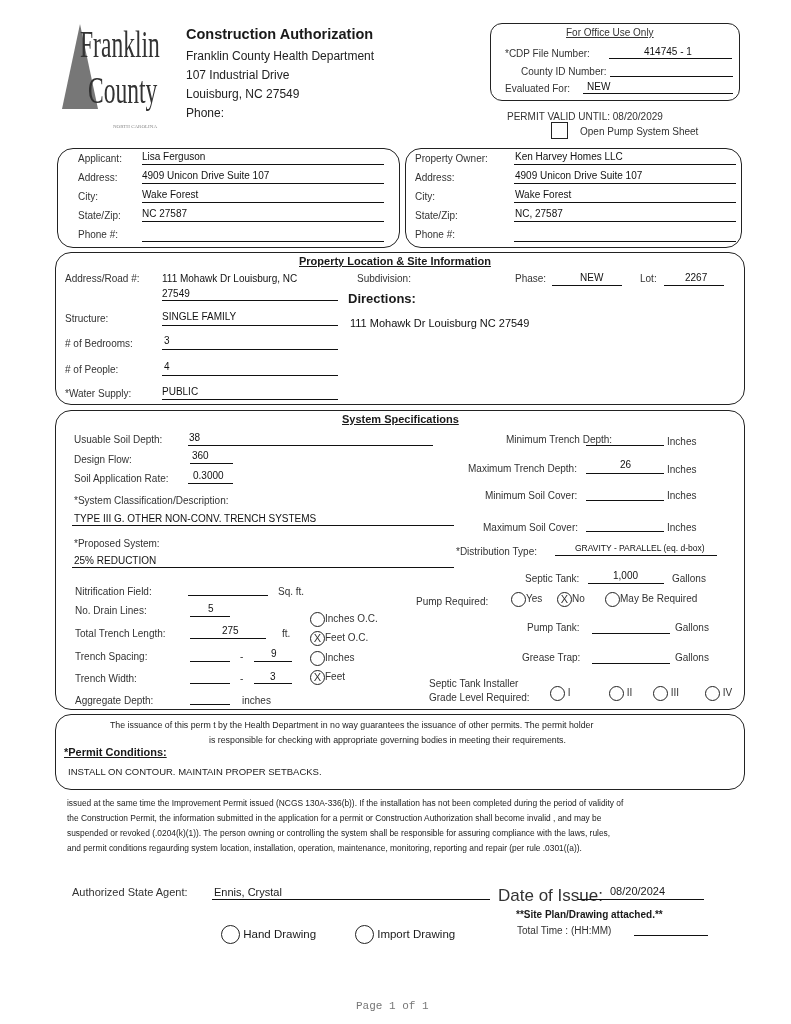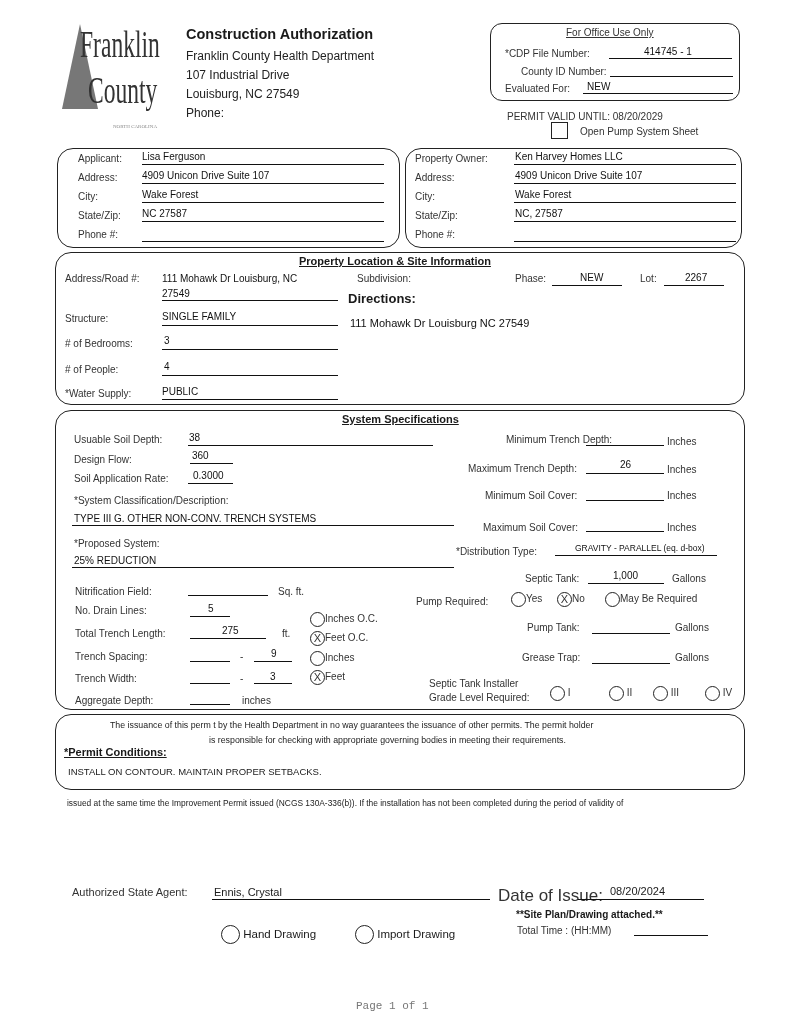--- a/index.html
+++ b/index.html
@@ -197,20 +197,23 @@
 <div class="abs lbl" style="left:705px;top:686px;"><span class="radio"></span> <span>IV</span></div>
 
 <div class="box" style="left:55px;top:714px;width:690px;height:76px;"></div>
 <div class="abs" style="left:110px;top:720px;font-size:8.8px;color:#222;">The issuance of this perm t by the Health Department in no way guarantees the issuance of other permits.  The permit holder</div>
 <div class="abs" style="left:185px;top:735px;font-size:8.8px;color:#222;padding-left:24px;">is responsible for checking with appropriate governing bodies in meeting their requirements.</div>
 <div class="abs" style="left:64px;top:746px;font-size:11px;font-weight:bold;text-decoration:underline;">*Permit Conditions:</div>
 <div class="abs" style="left:68px;top:766px;font-size:9.5px;">INSTALL ON CONTOUR.  MAINTAIN PROPER SETBACKS.</div>
 
 <div class="abs para" style="left:67px;top:796px;width:660px;">
   <div>issued at the same time the Improvement Permit issued (NCGS 130A-336(b)). If the installation has not been completed during the period of validity of</div>
+  <div>the Construction Permit, the information submitted in the application for a permit or Construction Authorization shall become invalid , and may be</div>
+  <div>suspended or revoked (.0204(k)(1)). The person owning or controlling the system shall be responsible for assuring compliance with the laws, rules,</div>
+  <div>and permit conditions regaurding system location, installation, operation, maintenance, monitoring, reporting and repair (per rule .0301((a)).</div>
 </div>
 
 <div class="abs" style="left:72px;top:886px;font-size:11px;color:#333;">Authorized State Agent:</div>
 <div class="line" style="left:212px;top:885px;width:278px;height:15px;"></div>
 <div class="abs" style="left:214px;top:886px;font-size:11px;">Ennis, Crystal</div>
 <div class="abs" style="left:498px;top:886px;font-size:17px;color:#333;">Date of Issue:</div>
 <div class="line" style="left:578px;top:885px;width:126px;height:15px;"></div>
 <div class="abs" style="left:610px;top:885px;font-size:11px;">08/20/2024</div>
 <div class="abs" style="left:516px;top:909px;font-size:10px;font-weight:bold;">**Site Plan/Drawing attached.**</div>
 <div class="abs lbl" style="left:517px;top:925px;">Total Time : (HH:MM)</div>

